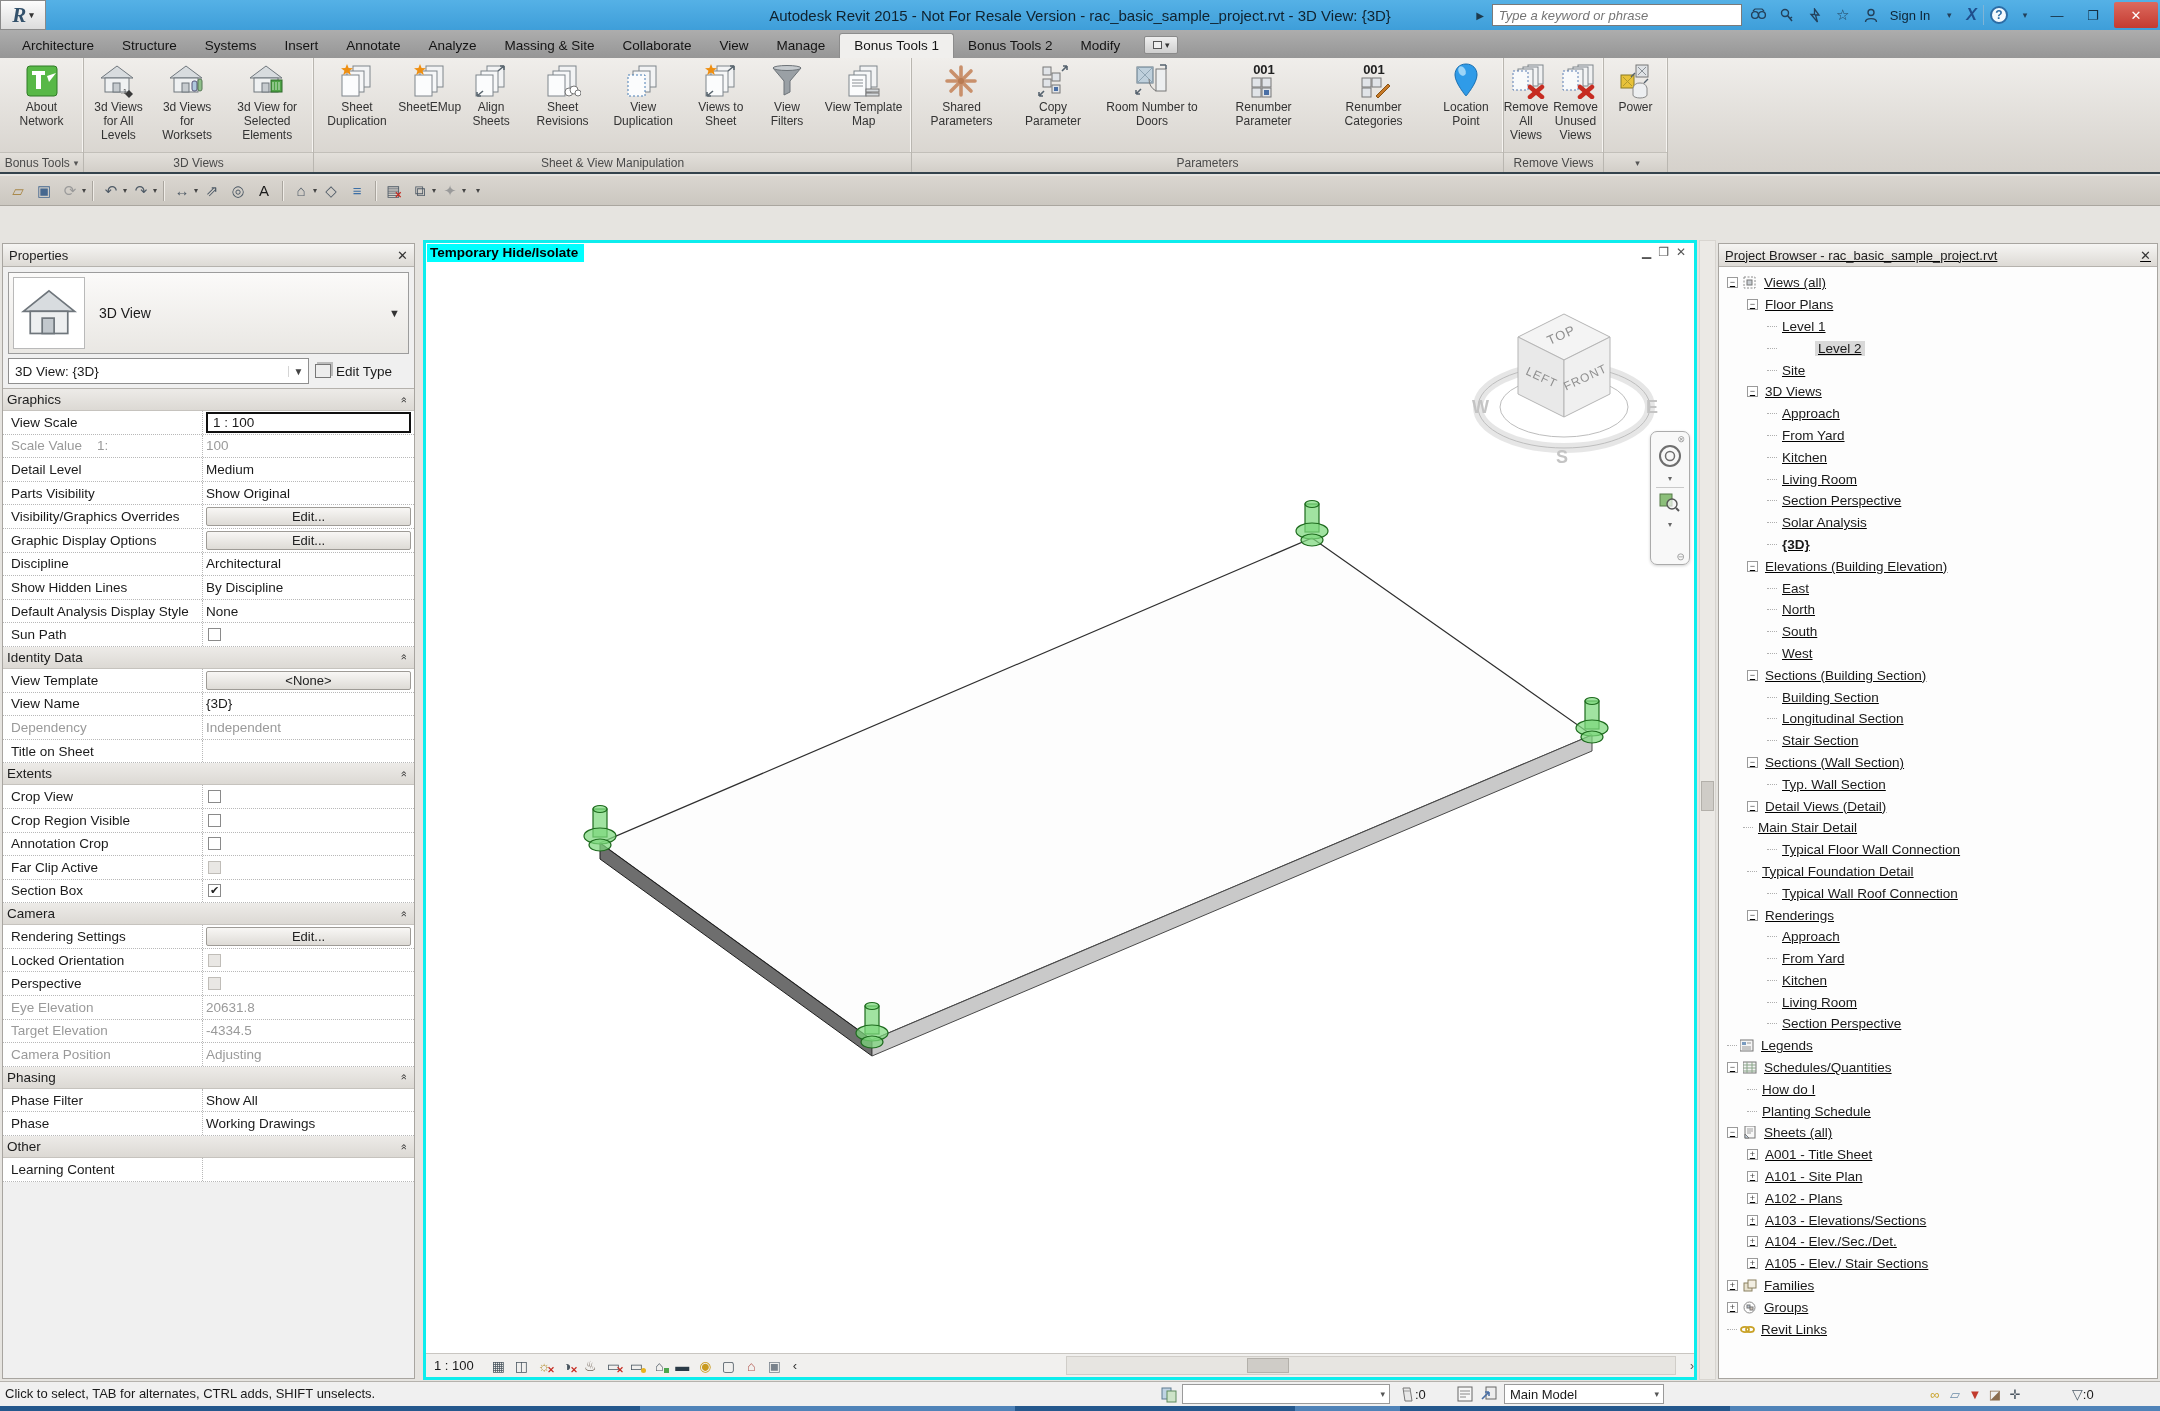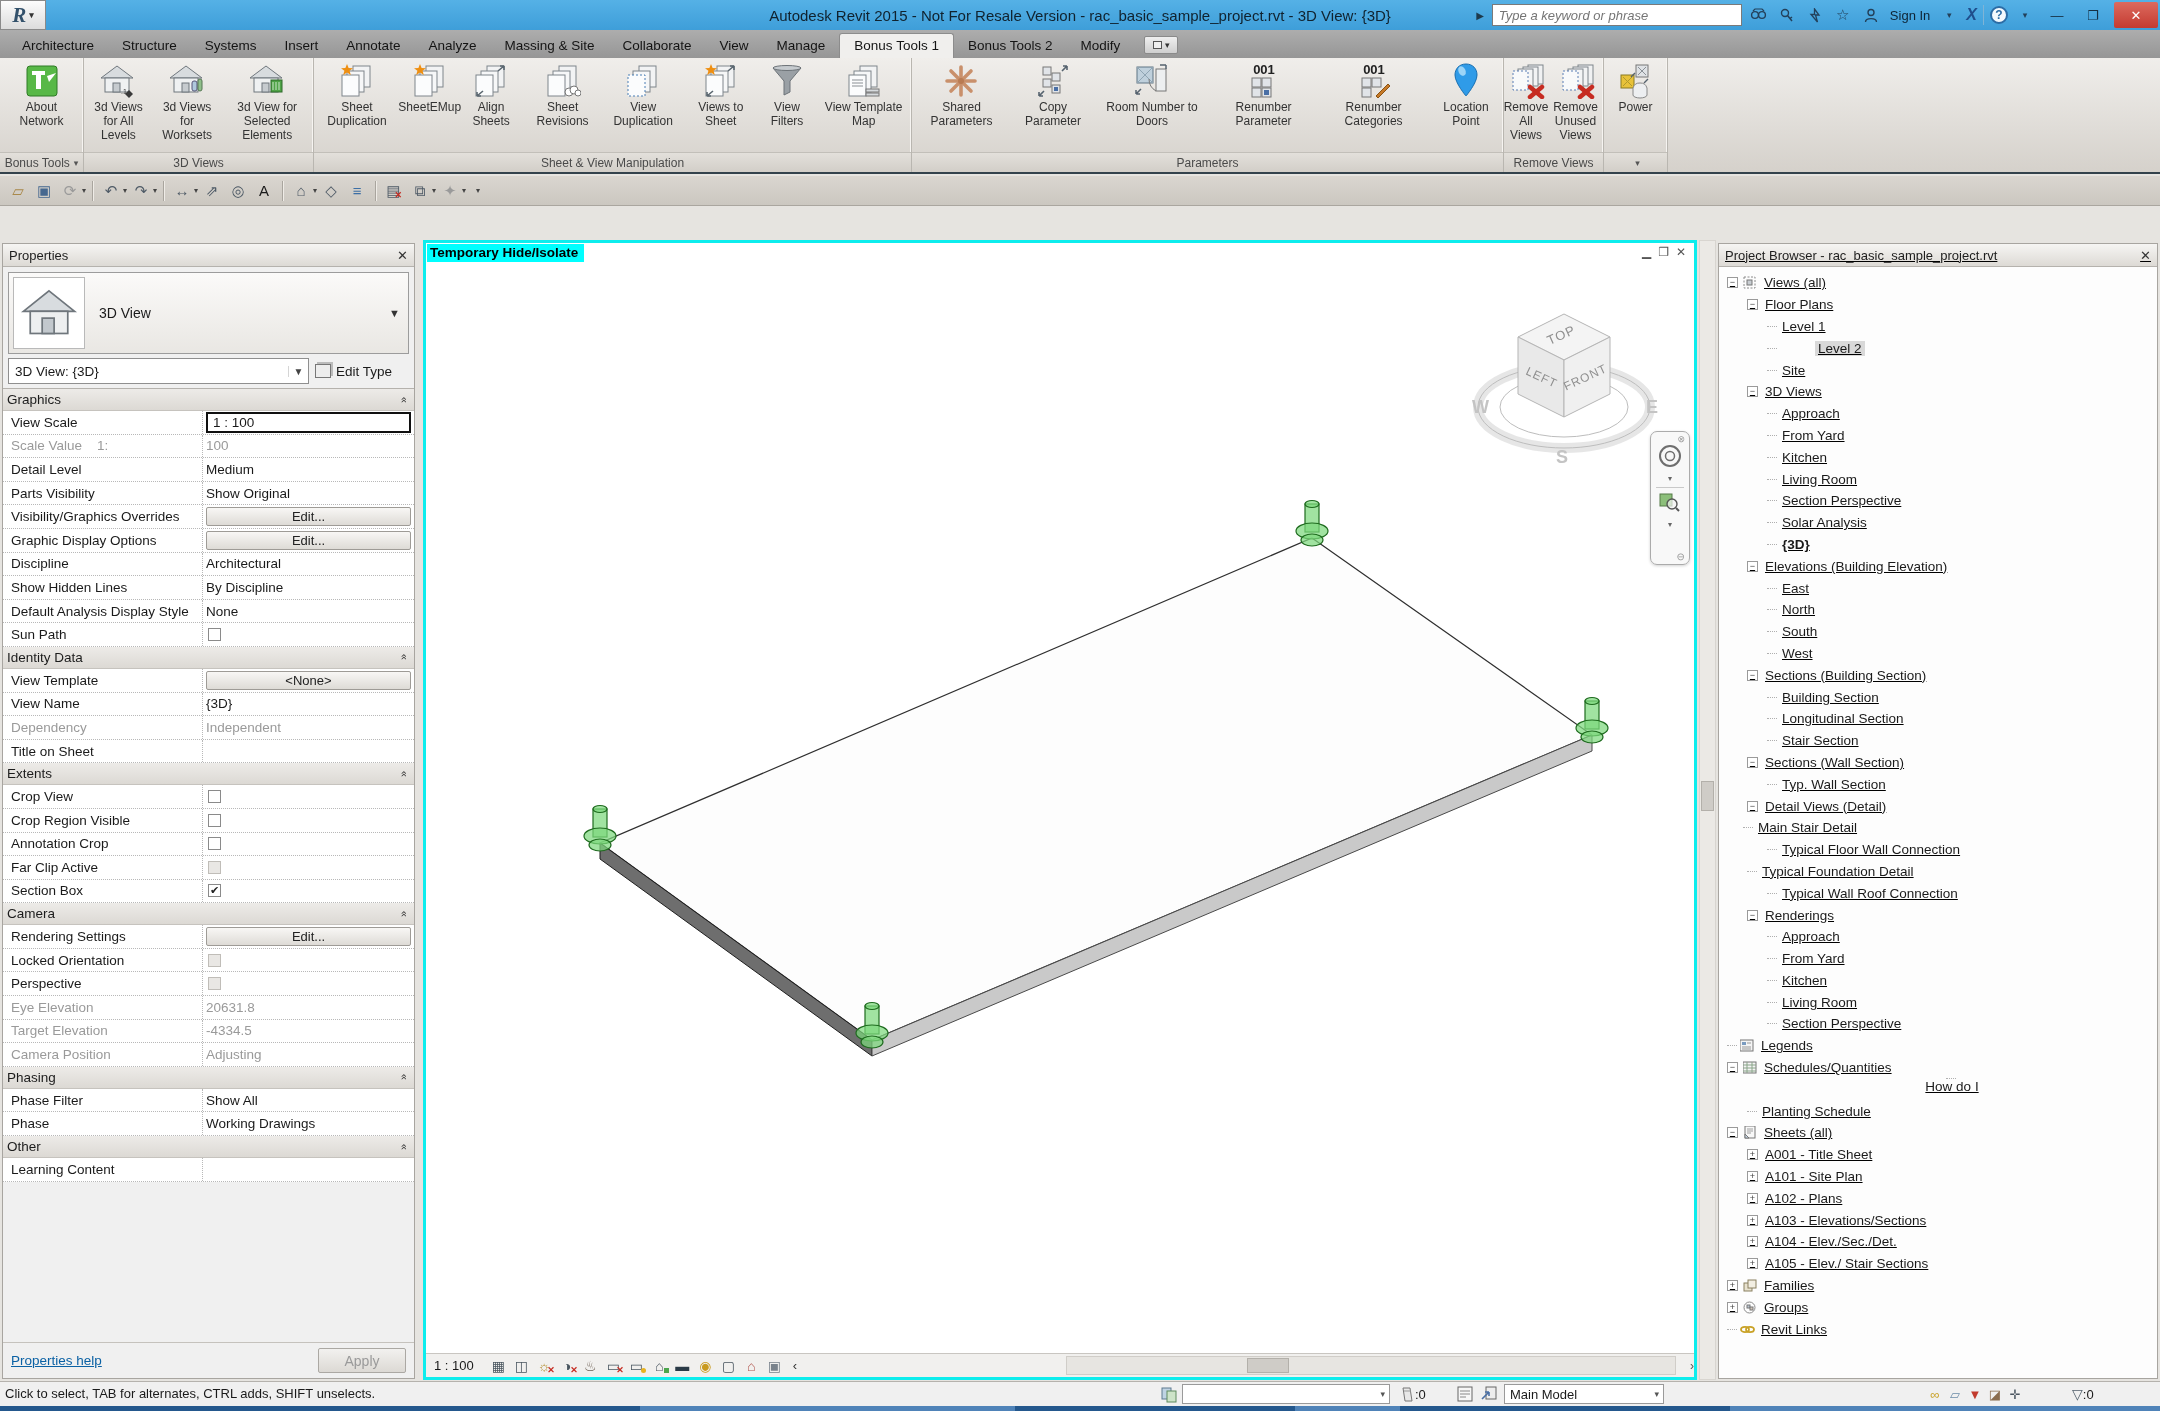--- a/index.html
+++ b/index.html
@@ -797,24 +797,20 @@
           <span>Other</span>
           <span class="chev">»</span>
         </div>
         <div class="prow">
           <div class="plabel">Learning Content</div>
           <div class="pval">
             <span></span>
           </div>
         </div>
       </div>
-    <div class="props-footer">
-      <span class="help-link">Properties help</span>
-      <span class="apply-btn">Apply</span>
-    </div>
   </div>
 
   <div id="viewport">
     <div class="overlay-label">Temporary Hide/Isolate</div>
     <div class="mdi-btns">
       <span class="mdi">▁</span>
       <span class="mdi">❐</span>
       <span class="mdi">✕</span>
     </div>
 
@@ -1110,21 +1106,21 @@
         <div class="trow" style="padding-left: 8px;">
           <span class="tog">−</span>
           <span class="ticon">
             <svg width="14" height="13">
               <rect x="0" y="1" width="13" height="11" fill="#F4F4F4" stroke="#777"></rect>
               <path d="M0 4 h13 M0 7 h13 M0 10 h13 M4 1 v11 M9 1 v11" stroke="#8AA58A"></path>
             </svg>
           </span>
           <span class="lbl">Schedules/Quantities</span>
         </div>
-        <div class="trow" style="padding-left: 28px; flex-direction: column;">
+        <div class="trow" style="padding-left: 28px;">
           <span class="conn"></span>
           <span class="lbl">How do I</span>
         </div>
         <div class="trow" style="padding-left: 28px;">
           <span class="conn"></span>
           <span class="lbl">Planting Schedule</span>
         </div>
         <div class="trow" style="padding-left: 8px;">
           <span class="tog">−</span>
           <span class="ticon">

